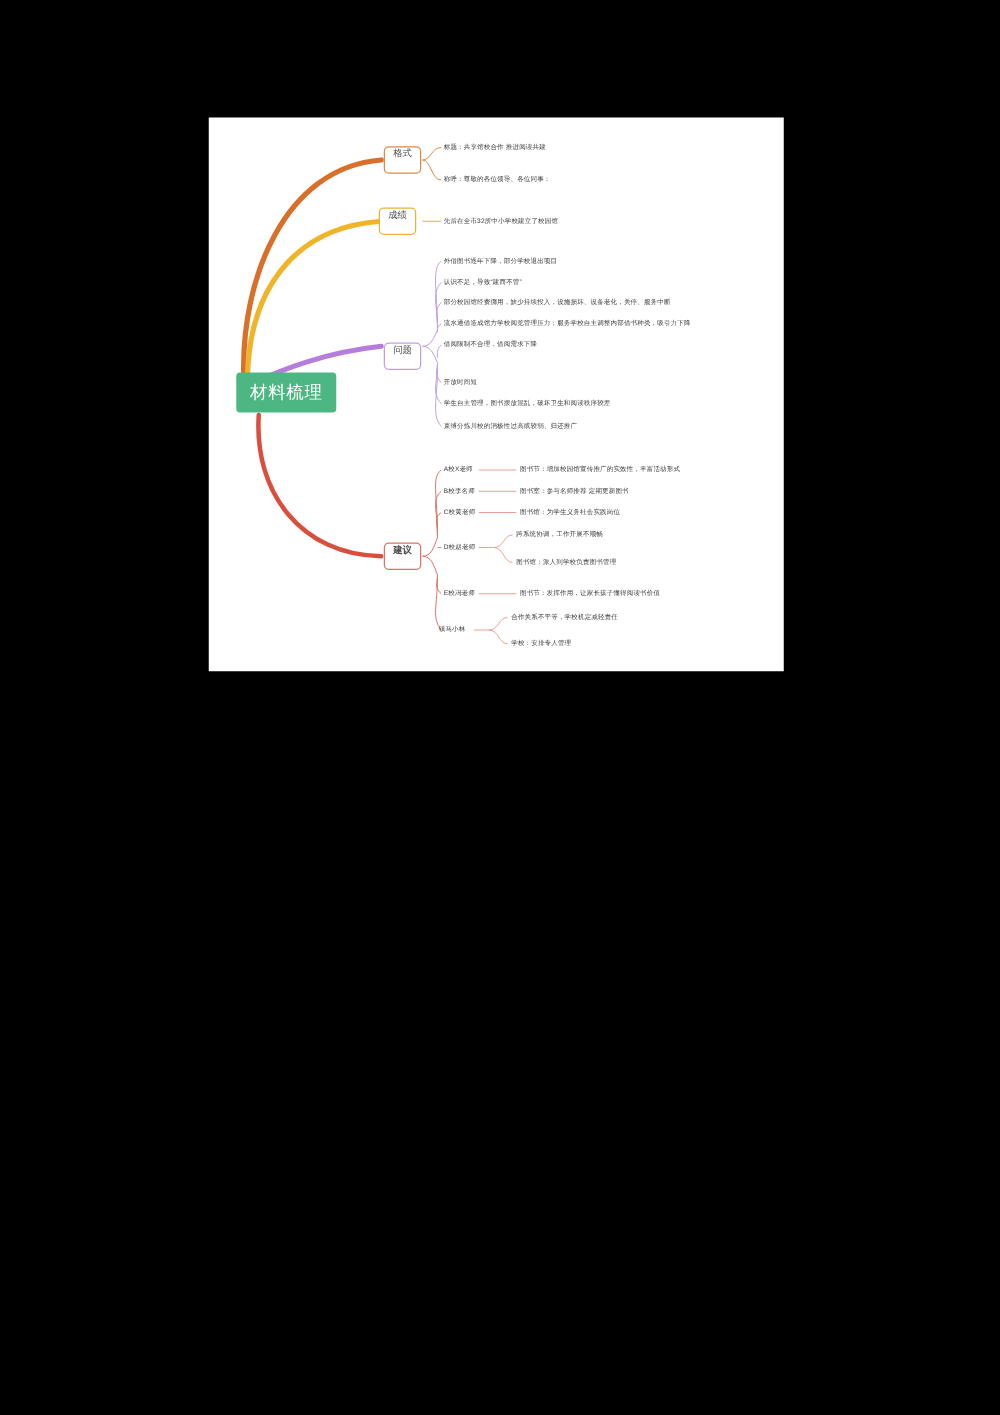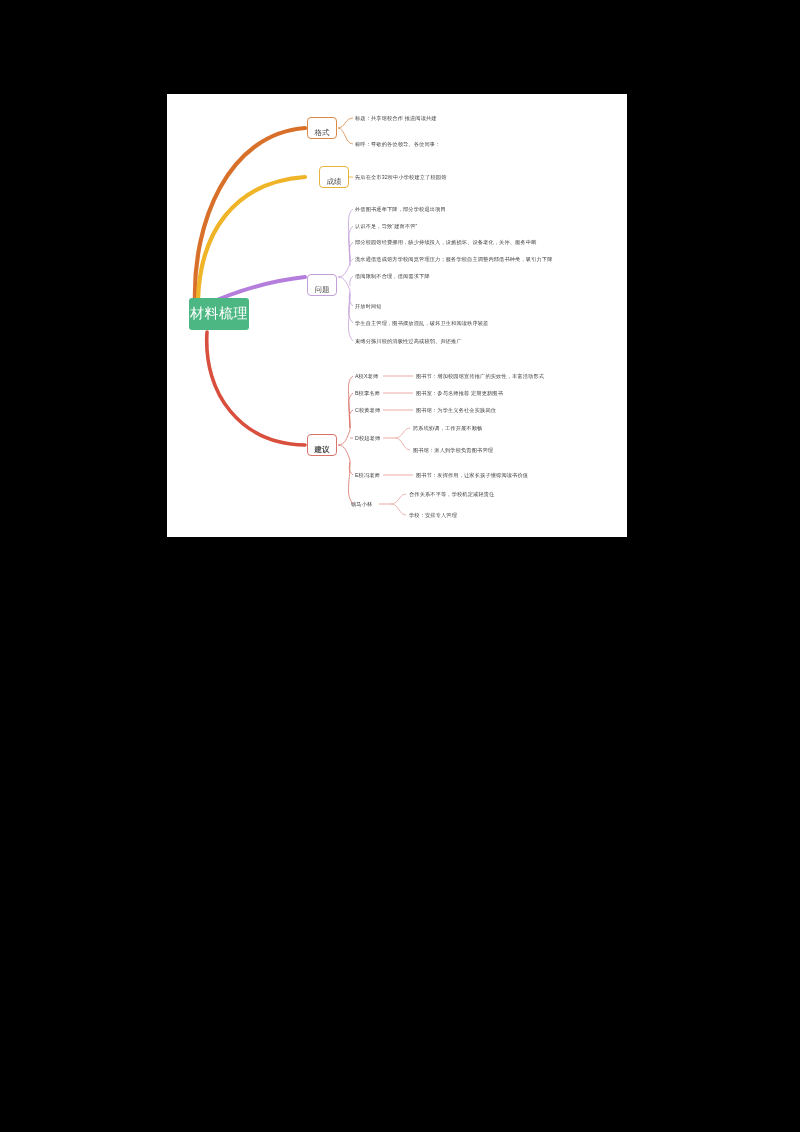--- a/index.html
+++ b/index.html
@@ -32,21 +32,21 @@
     width: 460px;
     height: 443px;
     pointer-events: none;
   }
 
   
   #root-node {
     position: absolute;
     left: 22px;
     top: 204px;
-    width: 60px;
+    width: 80px;
     height: 32px;
     background: #4cb782;
     border-radius: 3px;
     display: flex;
     align-items: center;
     justify-content: center;
     color: #ffffff;
     font-size: 14px;
     letter-spacing: 0.5px;
     font-weight: 500;
@@ -54,28 +54,28 @@
 
   
   .cat-box {
     position: absolute;
     width: 30px;
     height: 22px;
     border-radius: 4px;
     background: #ffffff;
     border: 1px solid #d8a46a;
     display: flex;
-    align-items: flex-end;
+    align-items: flex-start;
     justify-content: center;
     font-size: 7.5px;
     color: #4a4a4a;
     box-sizing: border-box;
   }
   .cat-box.c-format   { left: 140px; top: 23px;  border-color: #dd8a46; }
-  .cat-box.c-result   { left: 152px; top: 72px;  border-color: #e8b23c; }
+  .cat-box.c-result   { left: 136px; top: 72px;  border-color: #e8b23c; }
   .cat-box.c-problem  { left: 140px; top: 180px; border-color: #c3a0d8; }
   .cat-box.c-advice   { left: 140px; top: 340px; border-color: #d9746a; font-weight: bold; }
 
   
   .leaf {
     position: absolute;
     font-size: 5.2px;
     line-height: 8px;
     color: #3c3c3c;
     white-space: nowrap;

